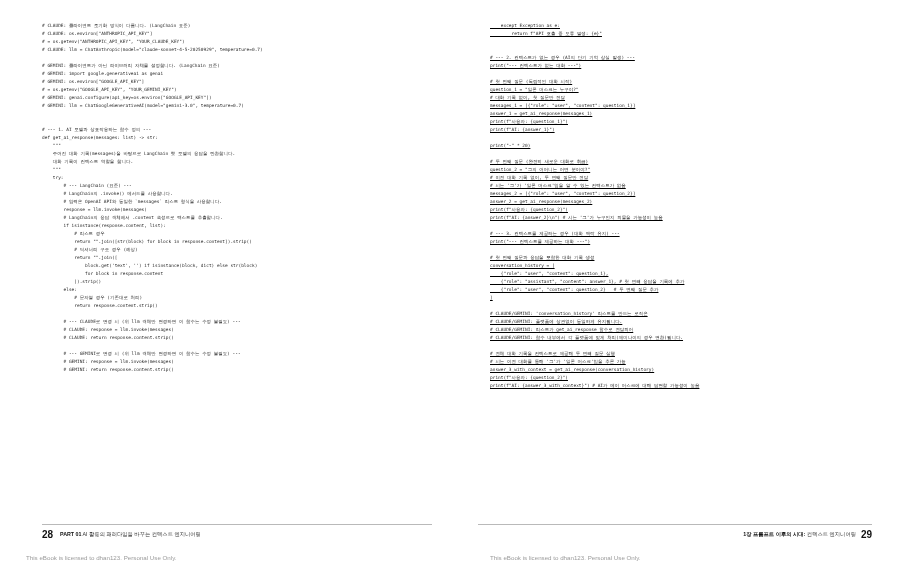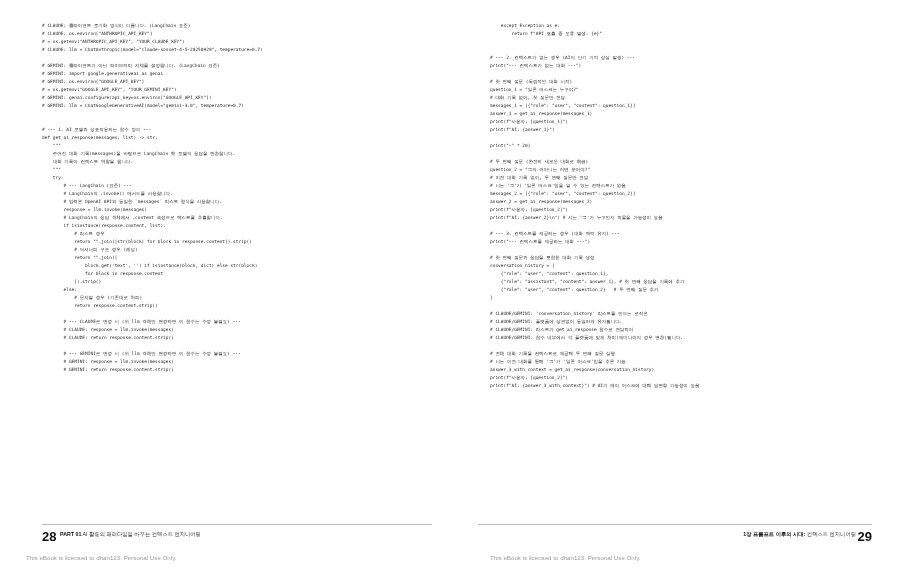--- a/index.html
+++ b/index.html
@@ -21,21 +21,21 @@
     background: #ffffff;
   }
   .page {
     position: relative;
     width: 450px;
     height: 573px;
     box-sizing: border-box;
     background: #ffffff;
   }
   .page.left  { padding: 18px 18px 0 42px; }
-  .page.right { padding: 18px 28px 0 40px; }
+  .page.right { padding: 18px 28px 0 40px; text-decoration: underline; }
 
   .code {
     font-family: "DejaVu Sans Mono", monospace;
     font-size: 4.45px;
     line-height: 8.0px;
     color: #2a2a2a;
     white-space: pre;
     letter-spacing: 0.02px;
   }
 
@@ -58,21 +58,21 @@
     right: 18px;
     top: 0;
     border-top: 0.7px solid #b9b9b9;
   }
   .page.right .rule { left: 28px; right: 28px; }
 
   .folio {
     position: absolute;
     top: 5px;
     font-weight: bold;
-    font-size: 13px;
+    font-size: 10px;
     color: #111;
   }
   .page.left .folio { left: 42px; }
   .page.right .folio { right: 28px; }
 
   .runhead {
     position: absolute;
     top: 6.5px;
     font-size: 5.3px;
     color: #333;

